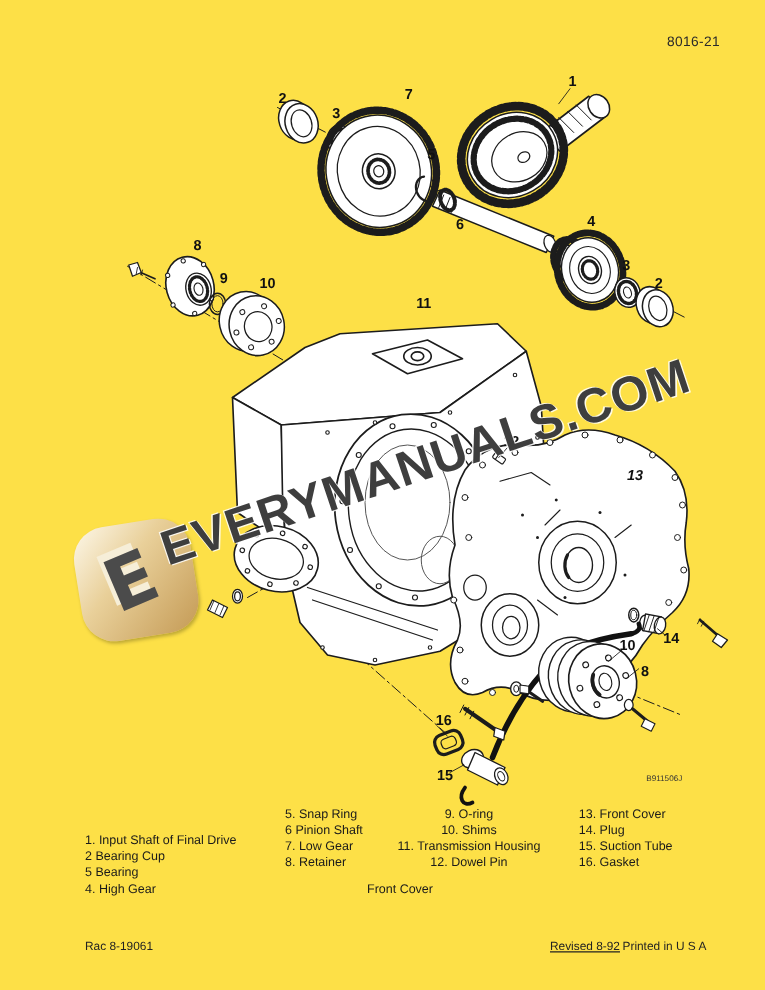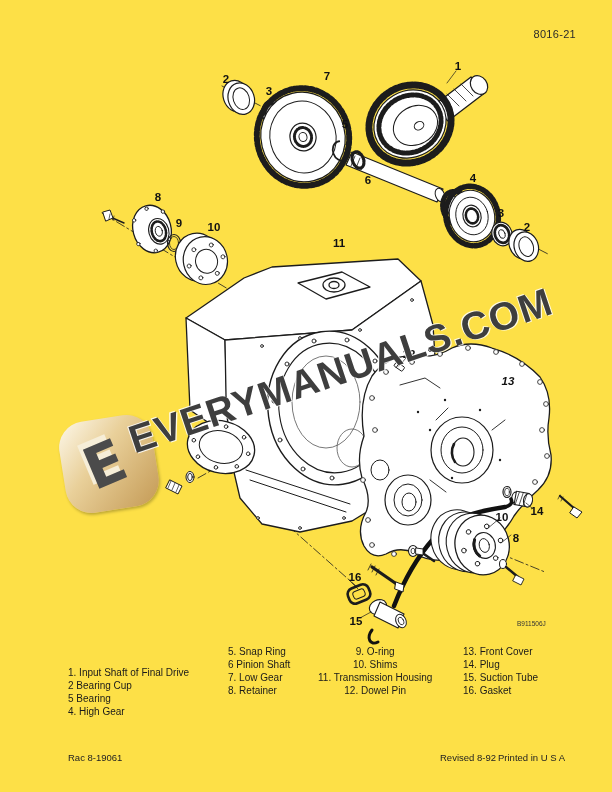--- a/index.html
+++ b/index.html
@@ -49,21 +49,21 @@
   .plist-col.c2{left:228px;}
   .plist-col.c3{left:318px;text-align:center;}
   .plist-col.c4{left:463px;}
   .plist-item{font-size:10px;line-height:13px;color:#1a1a1a;white-space:nowrap;}
   .fig-caption{
     position:absolute;top:706px;left:0;width:612px;text-align:center;
     text-indent:28px;font-size:10px;color:#1a1a1a;z-index:5;
   }
   .footer{position:absolute;top:752px;left:0;width:612px;font-size:9.5px;color:#222;z-index:5;}
   .footer .f-left{position:absolute;left:68px;top:0;}
-  .footer .f-revised{position:absolute;left:440px;top:0;}
+  .footer .f-revised{position:absolute;left:440px;top:0;text-decoration:underline;}
   .footer .f-printed{position:absolute;left:498px;top:0;}
 </style>
 </head>
 <body>
 
 <div class="page">
 
   <div class="page-number">8016-21</div>
 
   <svg class="diagram-svg" viewBox="0 0 612 792" xmlns="http://www.w3.org/2000/svg">
@@ -409,20 +409,21 @@
         <div class="plist-item">12. Dowel Pin</div>
       </div>
     <div class="plist-col c4">
         <div class="plist-item">13. Front Cover</div>
         <div class="plist-item">14. Plug</div>
         <div class="plist-item">15. Suction Tube</div>
         <div class="plist-item">16. Gasket</div>
       </div>
   </div>
 
+  <div class="fig-caption">Front Cover</div>
 
   <div class="footer">
     <span class="f-left">Rac 8-19061</span>
     <span class="f-revised">Revised 8-92</span>
     <span class="f-printed">Printed in U S A</span>
   </div>
 
 </div>
 
 </body></html>

